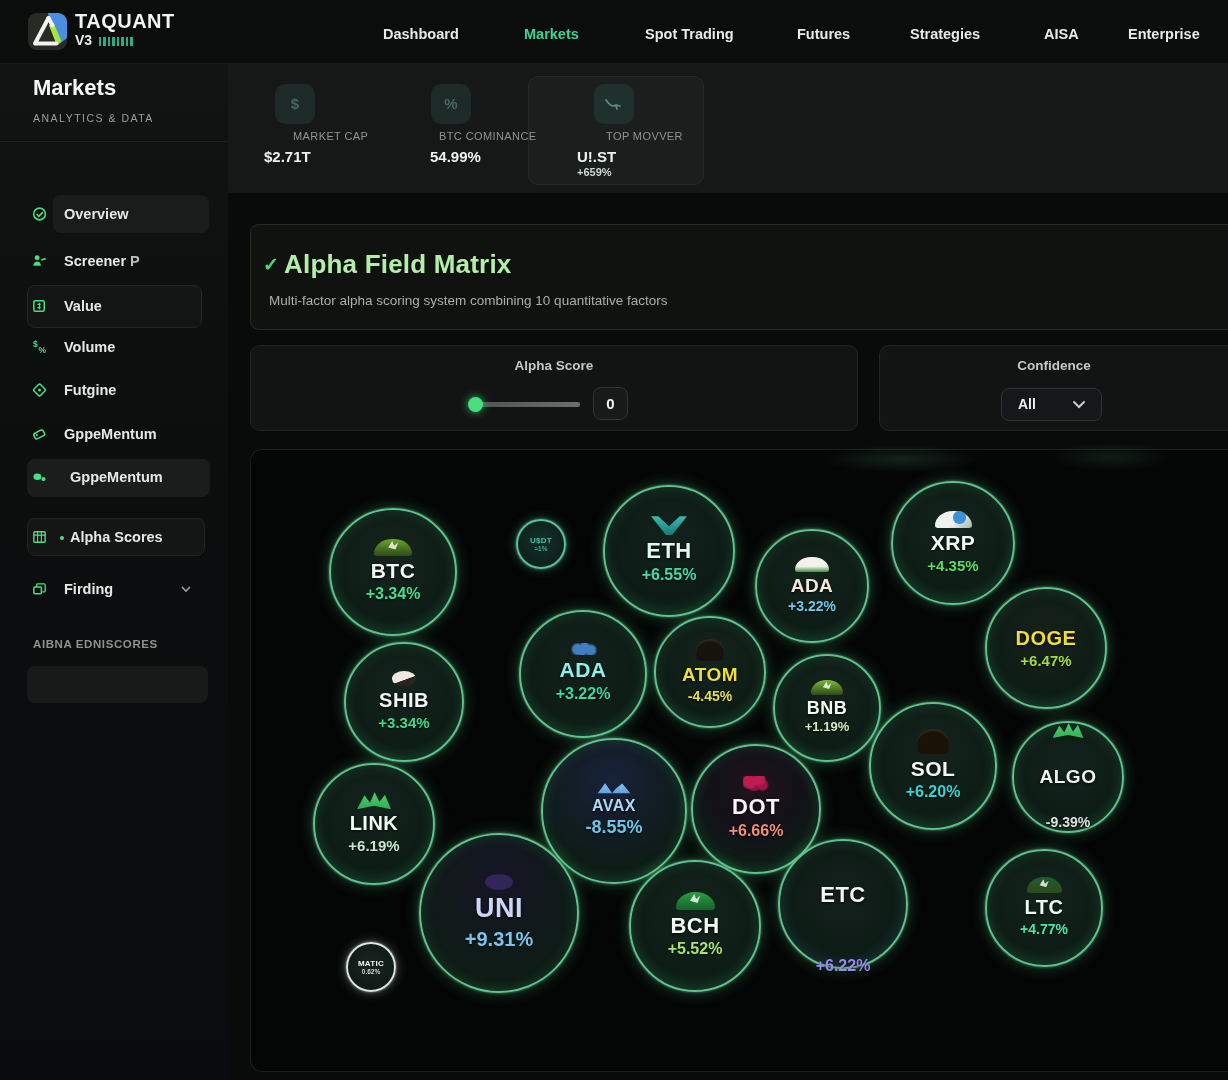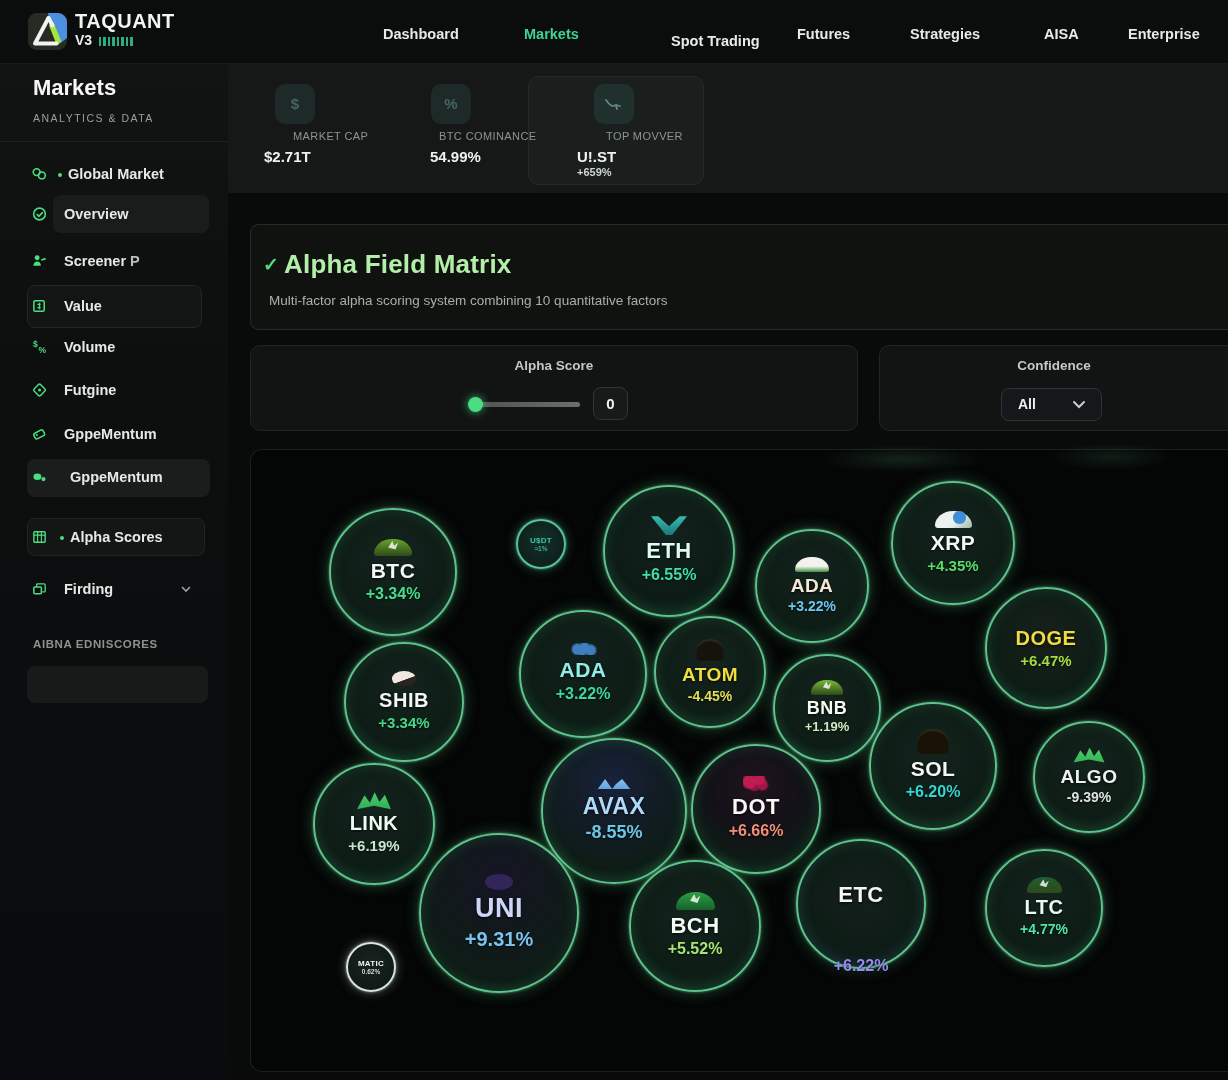--- a/index.html
+++ b/index.html
@@ -70,43 +70,36 @@
     <polygon points="20,0 39,0 39,25 30,32 22,13" fill="#4a8fe0"></polygon>
     <polygon points="21,12.5 25.5,9.5 33.5,28.5 28.5,31.5" fill="#a6e53c"></polygon>
     <path d="M20.5 5 L7 30.5 L28.5 30.5" fill="none" stroke="#f2f4f2" stroke-width="4" stroke-linejoin="round" stroke-linecap="round"></path>
     <path d="M20.5 5 L24.5 12.5" stroke="#f2f4f2" stroke-width="4" stroke-linecap="round"></path>
   </svg>
   <div class="brand">TAQUANT</div>
   <div class="brand2">V3</div>
   <div class="pix"></div>
   <a style="left:383px;">Dashboard</a>
   <a class="act" style="left:524px;">Markets</a>
-  <a style="left:671px;margin-top:7px;">Spot Trading</a>
+  <a style="left:645px;">Spot Trading</a>
   <a style="left:797px;">Futures</a>
   <a style="left:910px;">Strategies</a>
   <a style="left:1044px;">AISA</a>
   <a style="left:1128px;">Enterprise</a>
 </div>
 
 <div class="side">
   <div class="title">Markets</div>
   <div class="sub">ANALYTICS &amp; DATA</div>
   <div class="div"></div>
   <div class="box1"></div>
     <div class="box2"></div>
     <div class="box3"></div>
     <div class="box4"></div>
     <div class="box5"></div>
-  <div class="it" style="top:91px;">
-      <svg class="ig" viewBox="0 0 18 18">
-        <circle cx="6" cy="7" r="3.6" fill="none" stroke="#4ade80" stroke-width="1.7"></circle>
-        <circle cx="11.5" cy="10.5" r="3.6" fill="none" stroke="#4ade80" stroke-width="1.7"></circle>
-      </svg>
-      <span class="tx" style="left:58px;"><span class="dot-g"></span>Global Market</span>
-    </div>
   <div class="it" style="top:131px;">
       <svg class="ig" viewBox="0 0 18 18">
         <circle cx="9" cy="9" r="6.2" fill="none" stroke="#4ade80" stroke-width="1.7"></circle>
         <path d="M6 9 l2.4 2.4 L12.5 7" fill="none" stroke="#4ade80" stroke-width="1.7"></path>
       </svg>
       <span class="tx">Overview</span>
     </div>
   <div class="it" style="top:178px;">
       <svg class="ig" viewBox="0 0 18 18">
         <circle cx="6.5" cy="5.5" r="2.6" fill="#4ade80"></circle>
@@ -262,53 +255,53 @@
           <i style="position:absolute;left:32%;top:12%;width:36%;height:50%;background:rgba(255,255,255,.8);clip-path:polygon(15% 75%,45% 0,58% 55%,88% 18%,68% 100%);"></i>
         </span>
         <span class="sym" style="font-size:18px;color:#f6fdf0;">BNB</span>
         <span class="pct" style="font-size:13px;color:#cfeabf;">+1.19%</span>
       </div>
 <div class="bub" style="left:618px;top:252px;width:128px;height:128px;background:radial-gradient(circle at 50% 40%, #14231d 0%, #0e1c16 60%, #123526 100%);">
 <span class="ic" style="width:32px;height:25px;border-radius:50% 50% 22% 22%;background:#191307;box-shadow:inset 0 2px 2px rgba(255,255,255,.10);"></span>
         <span class="sym" style="font-size:21px;color:#f4f7f4;">SOL</span>
         <span class="pct" style="font-size:16px;color:#35d6d6;">+6.20%</span>
       </div>
-<div class="bub" style="left:782px;top:271px;width:112px;height:112px;background:radial-gradient(circle at 50% 40%, #14231d 0%, #0e1c16 60%, #123526 100%);">
+<div class="bub" style="left:761px;top:271px;width:112px;height:112px;background:radial-gradient(circle at 50% 40%, #14231d 0%, #0e1c16 60%, #123526 100%);justify-content:space-between;">
 <span class="ic" style="width:31px;height:15px;background:linear-gradient(180deg,#4ad06c,#35b055);clip-path:polygon(0 100%,22% 18%,38% 62%,52% 0,66% 58%,82% 14%,100% 100%,50% 80%);"></span>
         <span class="sym" style="font-size:19px;color:#eef2ee;">ALGO</span>
         <span class="pct" style="font-size:14px;color:#dde2de;">-9.39%</span>
       </div>
 <div class="bub" style="left:62px;top:313px;width:122px;height:122px;background:radial-gradient(circle at 50% 40%, #14231d 0%, #0e1c16 60%, #123526 100%);">
 <span class="ic" style="width:34px;height:17px;background:linear-gradient(180deg,#4ad06c,#2fae57);clip-path:polygon(0 100%,22% 18%,38% 62%,52% 0,66% 58%,82% 14%,100% 100%,50% 80%);"></span>
         <span class="sym" style="font-size:20px;color:#effaf2;">LINK</span>
         <span class="pct" style="font-size:15px;color:#c6e7cd;">+6.19%</span>
       </div>
 <div class="bub" style="left:290px;top:288px;width:146px;height:146px;background:radial-gradient(circle at 48% 30%, #18223a 0%, #121c24 40%, #0e1c16 70%, #123526 100%);">
 <span class="ic" style="width:37px;height:12px;background:linear-gradient(180deg,#8cc3f0,#5e9fe0);clip-path:polygon(6% 92%,26% 8%,45% 92%,45% 92%,54% 55%,72% 10%,94% 92%);"></span>
-        <span class="sym" style="font-size:23px;color:#aed9f8;">AVAX</span>
+        <span class="sym" style="font-size:16px;color:#aed9f8;">AVAX</span>
         <span class="pct" style="font-size:18px;color:#6cc6e6;">-8.55%</span>
       </div>
 <div class="bub" style="left:440px;top:294px;width:130px;height:130px;background:radial-gradient(circle at 50% 33%, #20141d 0%, #131118 42%, #0e1c16 72%, #123526 100%);">
 <span class="ic" style="width:27px;height:15px;background:radial-gradient(circle at 24% 38%,#c01c52 26%,transparent 37%),radial-gradient(circle at 60% 22%,#c01c52 24%,transparent 35%),radial-gradient(circle at 72% 60%,#a21548 20%,transparent 31%),radial-gradient(circle at 42% 74%,#8f1340 18%,transparent 29%);"></span>
         <span class="sym" style="font-size:22px;color:#fcf6f6;">DOT</span>
         <span class="pct" style="font-size:16px;color:#ef8f78;">+6.66%</span>
       </div>
 <div class="bub" style="left:168px;top:383px;width:160px;height:160px;background:radial-gradient(circle at 50% 30%, #161425 0%, #101a19 48%, #0e1c16 75%, #123526 100%);">
 <span class="ic" style="width:28px;height:16px;border-radius:50%;background:#3a2a66;opacity:.8;"></span>
         <span class="sym" style="font-size:27px;color:#ccd7f7;">UNI</span>
         <span class="pct" style="font-size:20px;color:#7bc3ef;">+9.31%</span>
       </div>
 <div class="bub" style="left:378px;top:410px;width:132px;height:132px;background:radial-gradient(circle at 50% 40%, #14231d 0%, #0e1c16 60%, #123526 100%);">
 <span class="ic" style="width:39px;height:18px;border-radius:39px 39px 5px 5px/32px 32px 5px 5px;background:linear-gradient(180deg,#2c9e44,#17632a);">
           <i style="position:absolute;left:32%;top:12%;width:36%;height:50%;background:rgba(255,255,255,.8);clip-path:polygon(15% 75%,45% 0,58% 55%,88% 18%,68% 100%);"></i>
         </span>
         <span class="sym" style="font-size:22px;color:#f4faf4;">BCH</span>
         <span class="pct" style="font-size:16px;color:#a6e671;">+5.52%</span>
       </div>
-<div class="bub" style="left:545px;top:389px;width:130px;height:130px;background:radial-gradient(circle at 50% 45%, #14201c 0%, #0e1c16 55%, #121f2a 85%, #123526 100%);gap:48px;">
+<div class="bub" style="left:527px;top:389px;width:130px;height:130px;background:radial-gradient(circle at 50% 45%, #14201c 0%, #0e1c16 55%, #121f2a 85%, #123526 100%);gap:48px;">
 <span class="ic" style="width:22px;height:16px;background:linear-gradient(135deg,#3aa048,#2e7e3a);clip-path:polygon(50% 0,100% 22%,68% 100%,30% 100%,0 26%);"></span>
         <span class="sym" style="font-size:22px;color:#f4f6f4;">ETC</span>
         <span class="pct" style="font-size:16px;color:#998bf2;">+6.22%</span>
       </div>
 <div class="bub" style="left:734px;top:399px;width:118px;height:118px;background:radial-gradient(circle at 50% 40%, #14231d 0%, #0e1c16 60%, #123526 100%);">
 <span class="ic" style="width:35px;height:16px;border-radius:35px 35px 5px 5px/28px 28px 5px 5px;background:linear-gradient(180deg,#1e5e34,#2e4a18);">
           <i style="position:absolute;left:32%;top:12%;width:36%;height:50%;background:rgba(255,255,255,.8);clip-path:polygon(15% 75%,45% 0,58% 55%,88% 18%,68% 100%);"></i>
         </span>
         <span class="sym" style="font-size:20px;color:#e7fdf2;">LTC</span>
         <span class="pct" style="font-size:14px;color:#50e6a6;">+4.77%</span>

